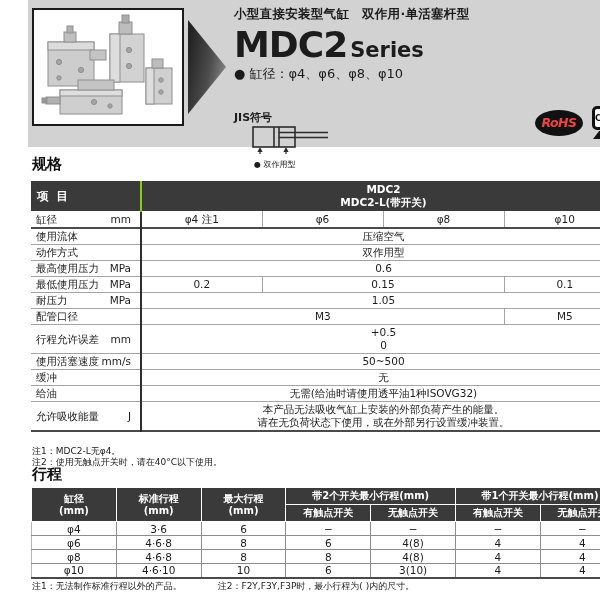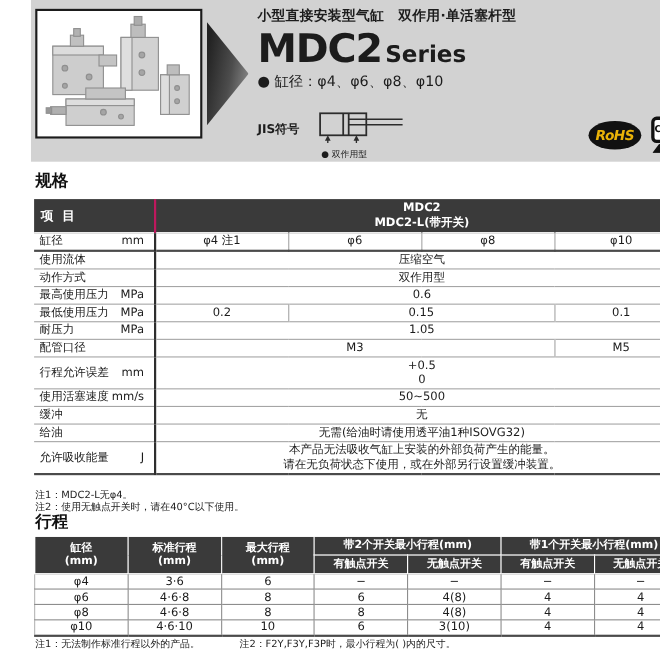--- a/index.html
+++ b/index.html
@@ -16,27 +16,27 @@
   .photo-box svg { display:block; width:100%; height:100%; }
   .arrow { position:absolute; left:160px; top:20px; width:38px; height:94px;
            background:linear-gradient(100deg,#232323 10%,#4d4d4d 55%,#9b9b9b 100%);
            clip-path:polygon(0 0,100% 50%,0 100%); }
   .title-block { position:absolute; left:206px; top:6px; width:300px; }
   .subtitle { font-size:12.5px; font-weight:bold; letter-spacing:.3px; white-space:nowrap; }
   .series-line { margin-top:1px; white-space:nowrap; }
   .series-name { font-size:36px; font-weight:bold; letter-spacing:-1px; }
   .series-suffix { font-size:21px; font-weight:bold; margin-left:3px; }
   .bore-line { font-size:13px; margin-top:0; white-space:nowrap; }
-  .jis-row { position:absolute; left:206px; top:101px; display:flex; align-items:flex-start; }
+  .jis-row { position:absolute; left:206px; top:101px; display:flex; align-items:flex-start;flex-direction:column; }
   .jis-label { font-size:11px; font-weight:bold; margin-top:9px; white-space:nowrap; }
   .jis-sym-wrap { margin-left:12px; }
   .jis-caption { font-size:8px; margin-left:8px; margin-top:0; white-space:nowrap; }
   .badges { position:absolute; right:6px; top:106px; display:flex; align-items:center; gap:9px; }
   .rohs { width:48px; height:26px; background:var(--badge-black,#111); border-radius:50%;
-          color:#eab308; display:flex; align-items:center; justify-content:center;
+          color:#ef4444; display:flex; align-items:center; justify-content:center;
           font-weight:bold; font-style:italic; font-size:12.5px; letter-spacing:-.5px; }
   .cad { display:flex; flex-direction:column; align-items:center; }
   .cad-screen { width:30px; height:24px; border:3px solid var(--badge-black,#111); border-radius:5px;
                 background:#fff; display:flex; align-items:center; justify-content:flex-start;
                 font-weight:bold; font-size:8.5px; letter-spacing:-.5px; color:#111; }
   .cad-base { width:28px; height:8px; margin-top:1px; background:var(--badge-black,#111);
               clip-path:polygon(22% 0,78% 0,100% 100%,0 100%); }
 
   
   .sec-heading { position:absolute; left:4px; font-size:15px; font-weight:bold; color:#111; }
@@ -49,21 +49,21 @@
   
   table { border-collapse:collapse; table-layout:fixed; }
   th,td { font-weight:normal; }
 
   #spec-table { position:absolute; left:3px; top:181px; width:594px; font-size:10.5px; }
   #spec-table tr { border-bottom:1px solid var(--grid-line,#a5a5a5); }
   #spec-table tr.hdr { border-bottom:1px solid #fff; }
   #spec-table tr.first-data { border-bottom:2px solid #4a4a4a; }
   #spec-table tr:last-child { border-bottom:2px solid #4a4a4a; }
   #spec-table th { background:var(--header-dark,#3a3a3a); color:#fff; font-weight:bold; padding:2px 0; }
-  #spec-table th.item-h { text-align:left; padding-left:6px; font-size:11.5px; border-right:2px solid #be185d; letter-spacing:2px; }
+  #spec-table th.item-h { text-align:left; padding-left:6px; font-size:11.5px; border-right:2px solid #84cc16; letter-spacing:2px; }
   #spec-table th.model-h { font-size:10.5px; line-height:13px; text-align:center; }
   #spec-table td { height:16px; padding:1px 2px; line-height:13px; }
   #spec-table td.lab { border-right:2px solid #2e2e2e; padding-left:5px; }
   #spec-table .labwrap { display:flex; justify-content:space-between; align-items:center; padding-right:7px; }
   #spec-table td.val { text-align:center; border-right:1px solid var(--grid-line,#a5a5a5); }
   #spec-table td.val.last { border-right:none; }
 
   #stroke-table { position:absolute; left:3px; top:487px; width:594px; font-size:10.5px; text-align:center; }
   #stroke-table th { background:var(--header-dark,#3a3a3a); color:#fff; font-weight:bold;
                      border:1px solid #fff; font-size:10px; line-height:12px; padding:2px 0; }

